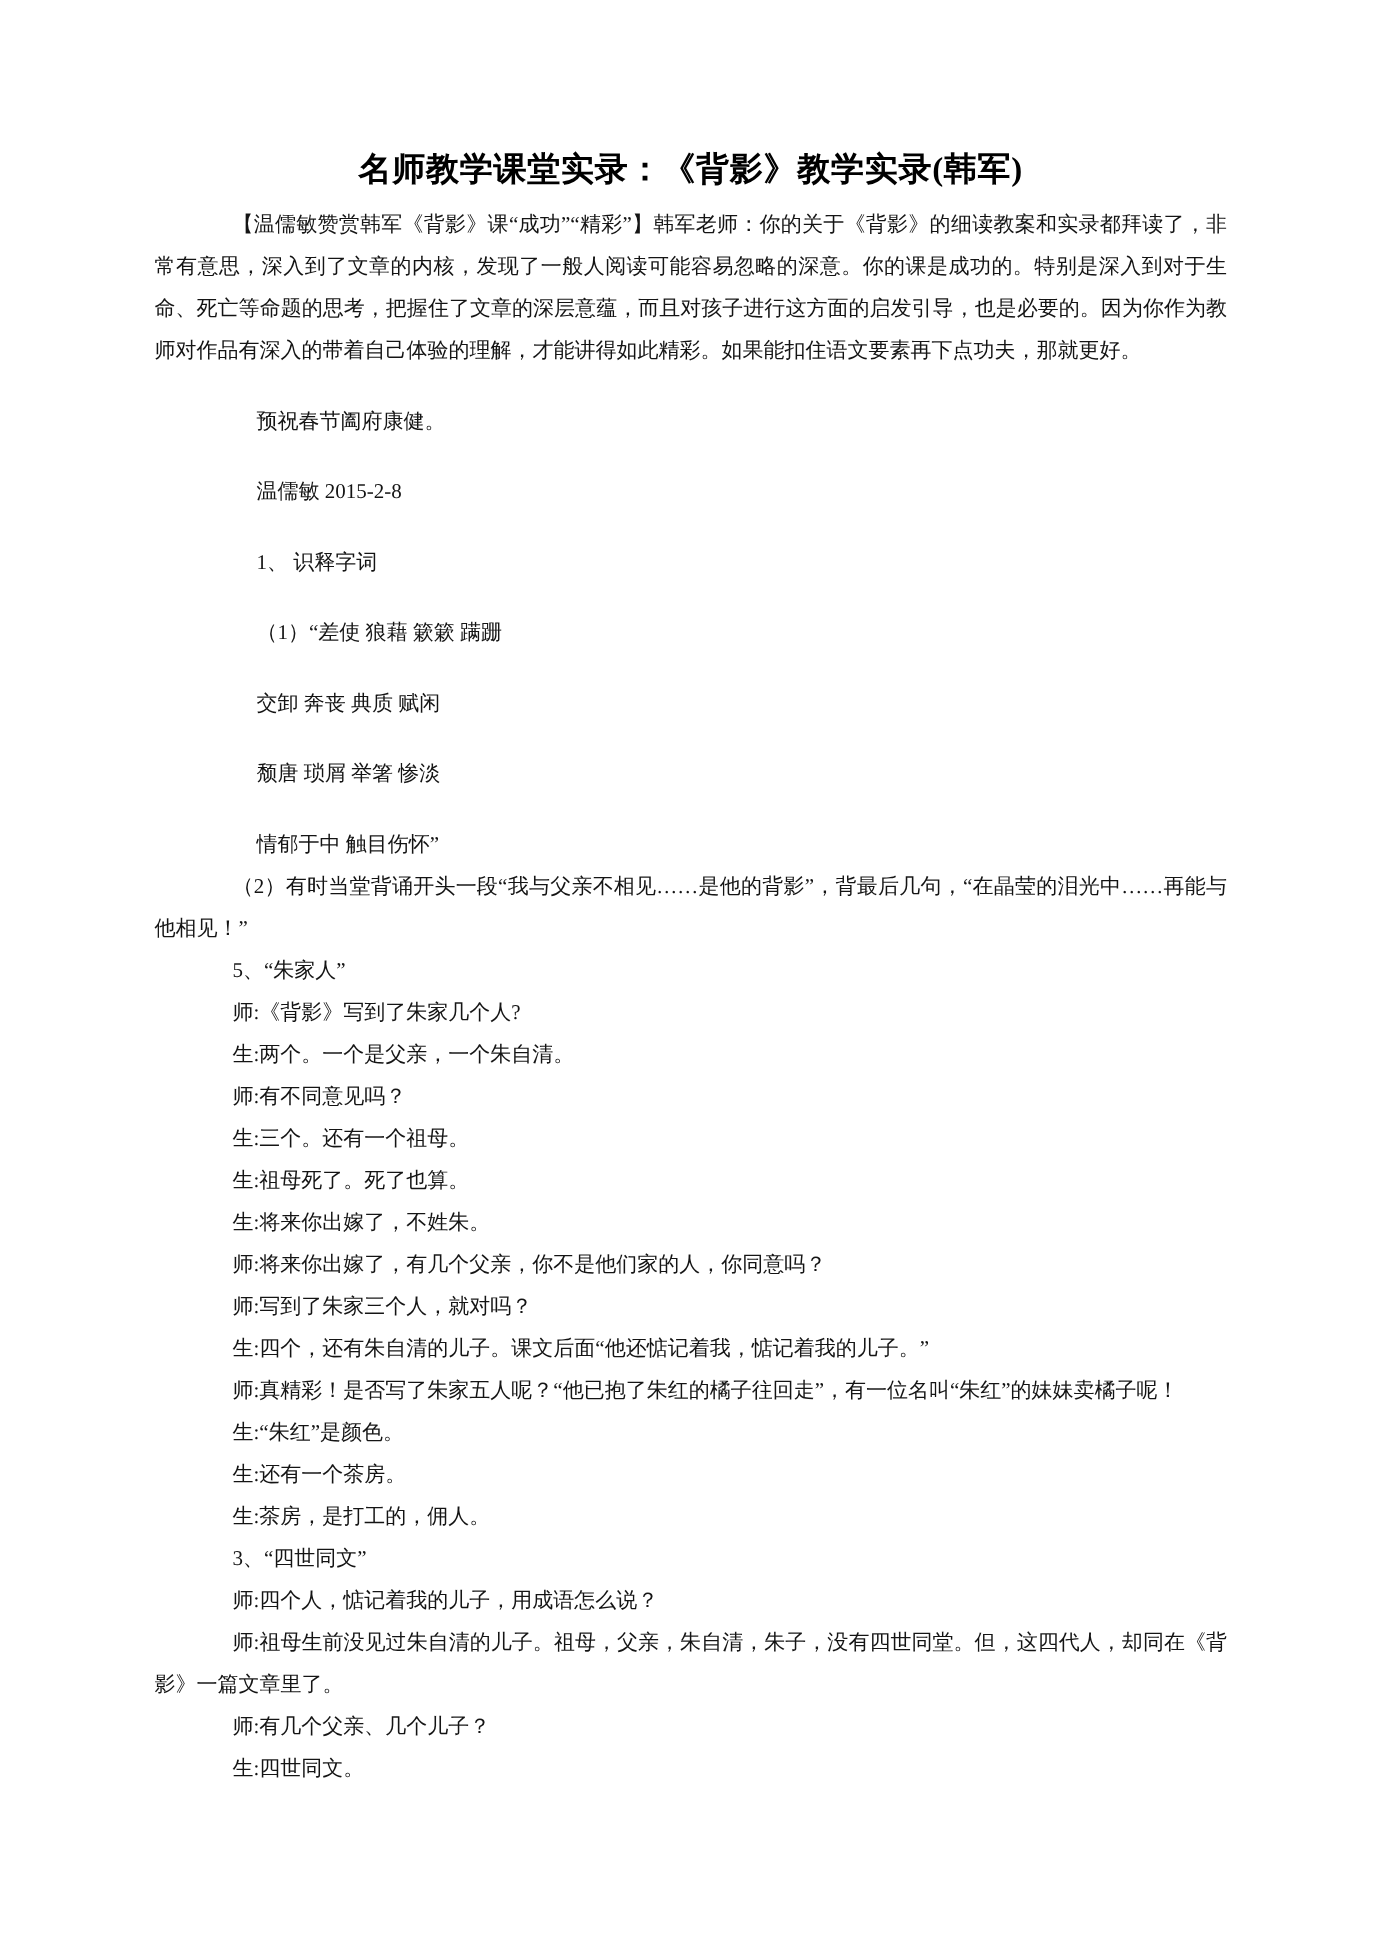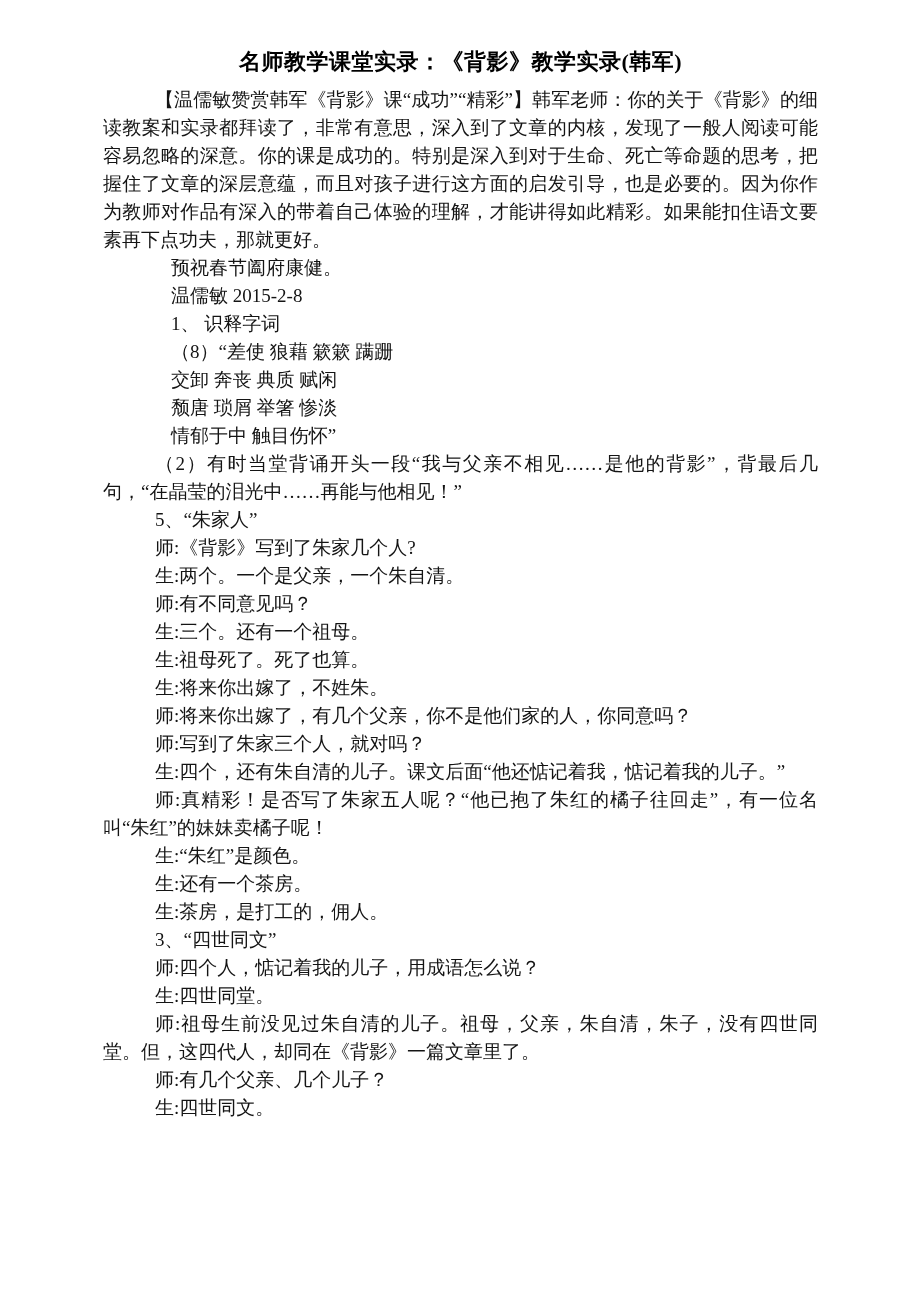--- a/index.html
+++ b/index.html
@@ -3,76 +3,75 @@
 <meta charset="utf-8">
 <style>
   html, body { margin: 0; padding: 0; background: #ffffff; }
   .page {
     position: relative;
     width: 920px;
     height: 1302px;
     margin: 0 auto;
     background: #ffffff;
     box-sizing: border-box;
-    padding: 45px 102px 0 103px;
+    padding: 96px 102px 0 103px;
     font-family: "Liberation Serif", "DejaVu Serif", serif;
     color: #141414;
     overflow: hidden;
   }
   .doc-title {
     margin: 0 0 7px 0;
     font-size: 22px;
     line-height: 34px;
     font-weight: bold;
     text-align: center;
     color: #000000;
     letter-spacing: 0.5px;
   }
   .para {
     margin: 0;
-    font-size: 19px;
+    font-size: 14px;
     line-height: 28px;
     text-align: justify;
     text-align-last: left;
     text-justify: inter-character;
     word-break: break-all;
     color: #141414;
   }
   .ind-normal { text-indent: 52px; }
-  .ind-wide   { text-indent: 68px; }
+  .ind-wide   { text-indent: 68px; margin-top: 19px; }
 </style>
 </head>
 <body>
 
 <div class="page">
   <h1 class="doc-title">名师教学课堂实录：《背影》教学实录(韩军)</h1>
   <div id="doc-body">
       <p class="para ind-normal">【温儒敏赞赏韩军《背影》课“成功”“精彩”】韩军老师：你的关于《背影》的细读教案和实录都拜读了，非常有意思，深入到了文章的内核，发现了一般人阅读可能容易忽略的深意。你的课是成功的。特别是深入到对于生命、死亡等命题的思考，把握住了文章的深层意蕴，而且对孩子进行这方面的启发引导，也是必要的。因为你作为教师对作品有深入的带着自己体验的理解，才能讲得如此精彩。如果能扣住语文要素再下点功夫，那就更好。</p>
       <p class="para ind-wide">预祝春节阖府康健。</p>
       <p class="para ind-wide">温儒敏 2015-2-8</p>
       <p class="para ind-wide">1、 识释字词</p>
-      <p class="para ind-wide">（8）“差使 狼藉 簌簌 蹒跚</p>
+      <p class="para ind-wide">（1）“差使 狼藉 簌簌 蹒跚</p>
       <p class="para ind-wide">交卸 奔丧 典质 赋闲</p>
       <p class="para ind-wide">颓唐 琐屑 举箸 惨淡</p>
       <p class="para ind-wide">情郁于中 触目伤怀”</p>
       <p class="para ind-normal">（2）有时当堂背诵开头一段“我与父亲不相见……是他的背影”，背最后几句，“在晶莹的泪光中……再能与他相见！”</p>
       <p class="para ind-normal">5、“朱家人”</p>
       <p class="para ind-normal">师:《背影》写到了朱家几个人?</p>
       <p class="para ind-normal">生:两个。一个是父亲，一个朱自清。</p>
       <p class="para ind-normal">师:有不同意见吗？</p>
       <p class="para ind-normal">生:三个。还有一个祖母。</p>
       <p class="para ind-normal">生:祖母死了。死了也算。</p>
       <p class="para ind-normal">生:将来你出嫁了，不姓朱。</p>
       <p class="para ind-normal">师:将来你出嫁了，有几个父亲，你不是他们家的人，你同意吗？</p>
       <p class="para ind-normal">师:写到了朱家三个人，就对吗？</p>
       <p class="para ind-normal">生:四个，还有朱自清的儿子。课文后面“他还惦记着我，惦记着我的儿子。”</p>
       <p class="para ind-normal">师:真精彩！是否写了朱家五人呢？“他已抱了朱红的橘子往回走”，有一位名叫“朱红”的妹妹卖橘子呢！</p>
       <p class="para ind-normal">生:“朱红”是颜色。</p>
       <p class="para ind-normal">生:还有一个茶房。</p>
       <p class="para ind-normal">生:茶房，是打工的，佣人。</p>
       <p class="para ind-normal">3、“四世同文”</p>
       <p class="para ind-normal">师:四个人，惦记着我的儿子，用成语怎么说？</p>
-      <p class="para ind-normal">生:四世同堂。</p>
       <p class="para ind-normal">师:祖母生前没见过朱自清的儿子。祖母，父亲，朱自清，朱子，没有四世同堂。但，这四代人，却同在《背影》一篇文章里了。</p>
       <p class="para ind-normal">师:有几个父亲、几个儿子？</p>
       <p class="para ind-normal">生:四世同文。</p>
     </div>
 </div>
 
 </body></html>

